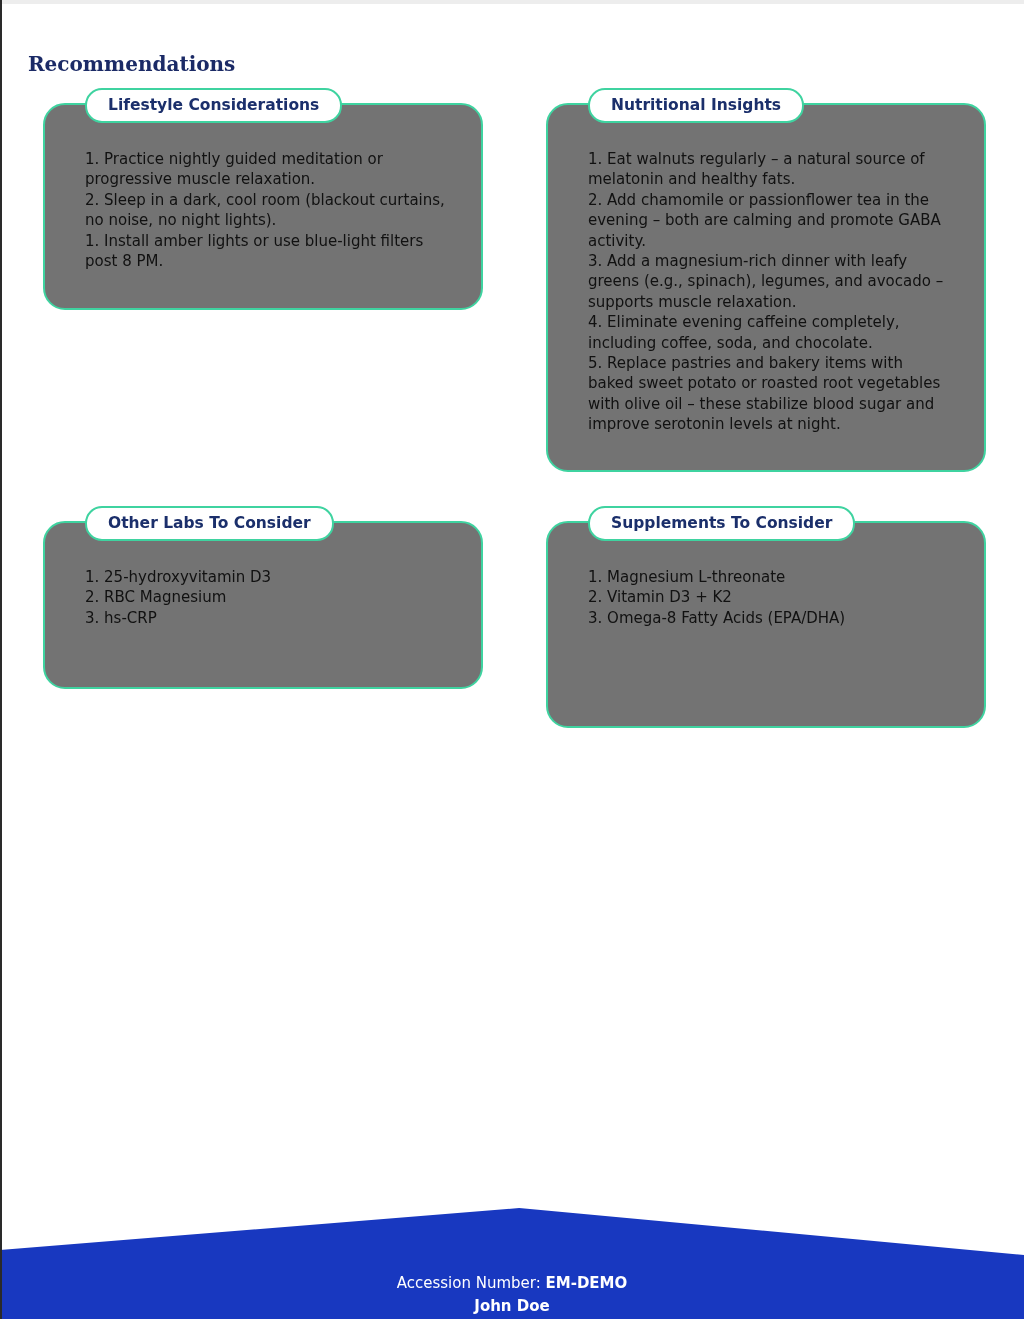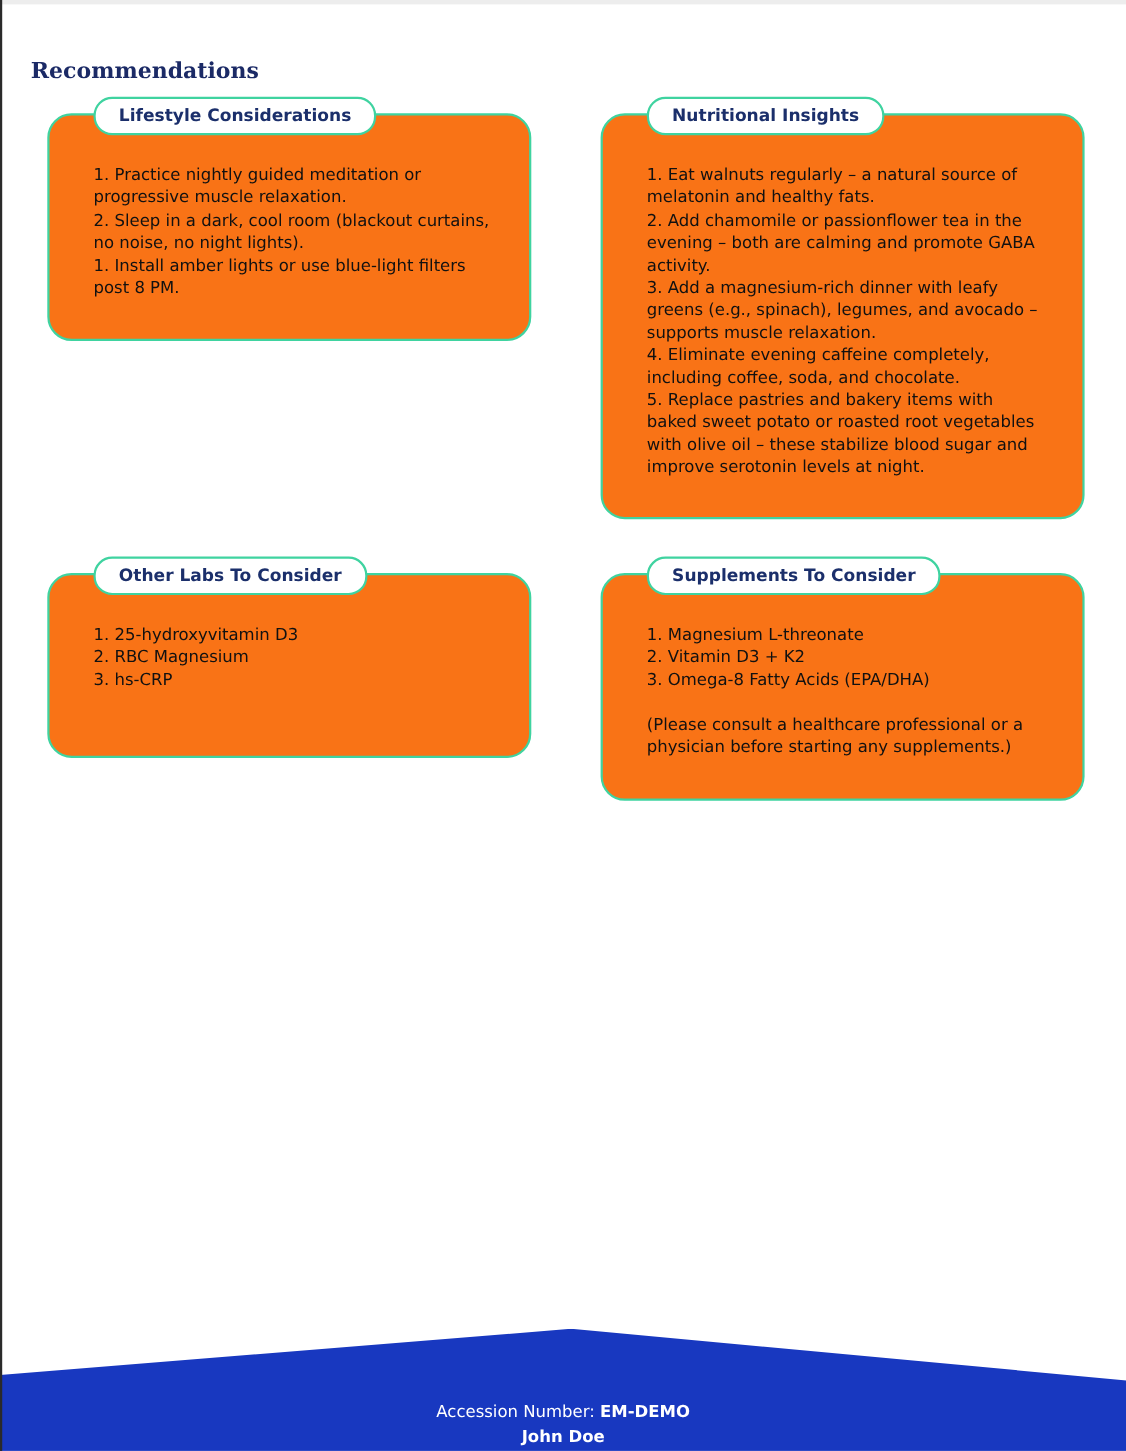--- a/index.html
+++ b/index.html
@@ -20,21 +20,21 @@
     background: #2a2a2a; z-index: 30;
   }
   .page-heading {
     position: absolute; left: 28px; top: 52px;
     font-family: "DejaVu Serif", "Liberation Serif", serif;
     font-weight: bold; font-size: 20px; color: #1b2a66;
     margin: 0;
   }
   .card {
     position: absolute;
-    background: #f97316;
+    background: #737373;
     border: 2px solid #3fd3a0;
     border-radius: 22px;
     box-sizing: border-box;
   }
   .card-lifestyle   { left: 43px;  top: 103px; width: 440px; height: 207px; }
   .card-nutrition   { left: 546px; top: 103px; width: 440px; height: 369px; }
   .card-labs        { left: 43px;  top: 521px; width: 440px; height: 168px; }
   .card-supplements { left: 546px; top: 521px; width: 440px; height: 207px; }
   .pill {
     position: absolute; top: -17px; left: 40px;
@@ -112,21 +112,20 @@
   <section class="card card-supplements">
     <div class="pill">
       <span>Supplements To Consider</span>
     </div>
     <div class="card-body">
       <div>
           <div class="item-line">1. Magnesium L-threonate</div>
           <div class="item-line">2. Vitamin D3 + K2</div>
           <div class="item-line">3. Omega-8 Fatty Acids (EPA/DHA)</div>
         </div>
-      <div class="card-note">(Please consult a healthcare professional or a physician before starting any supplements.)</div>
     </div>
   </section>
 
   <div class="footer-band"></div>
   <p class="footer-text accession-line"><span>Accession Number:</span> <b>EM-DEMO</b></p>
   <p class="footer-text patient-name">John Doe</p>
   <p class="footer-text page-number">Page No. 6</p>
 
 </div>
 

